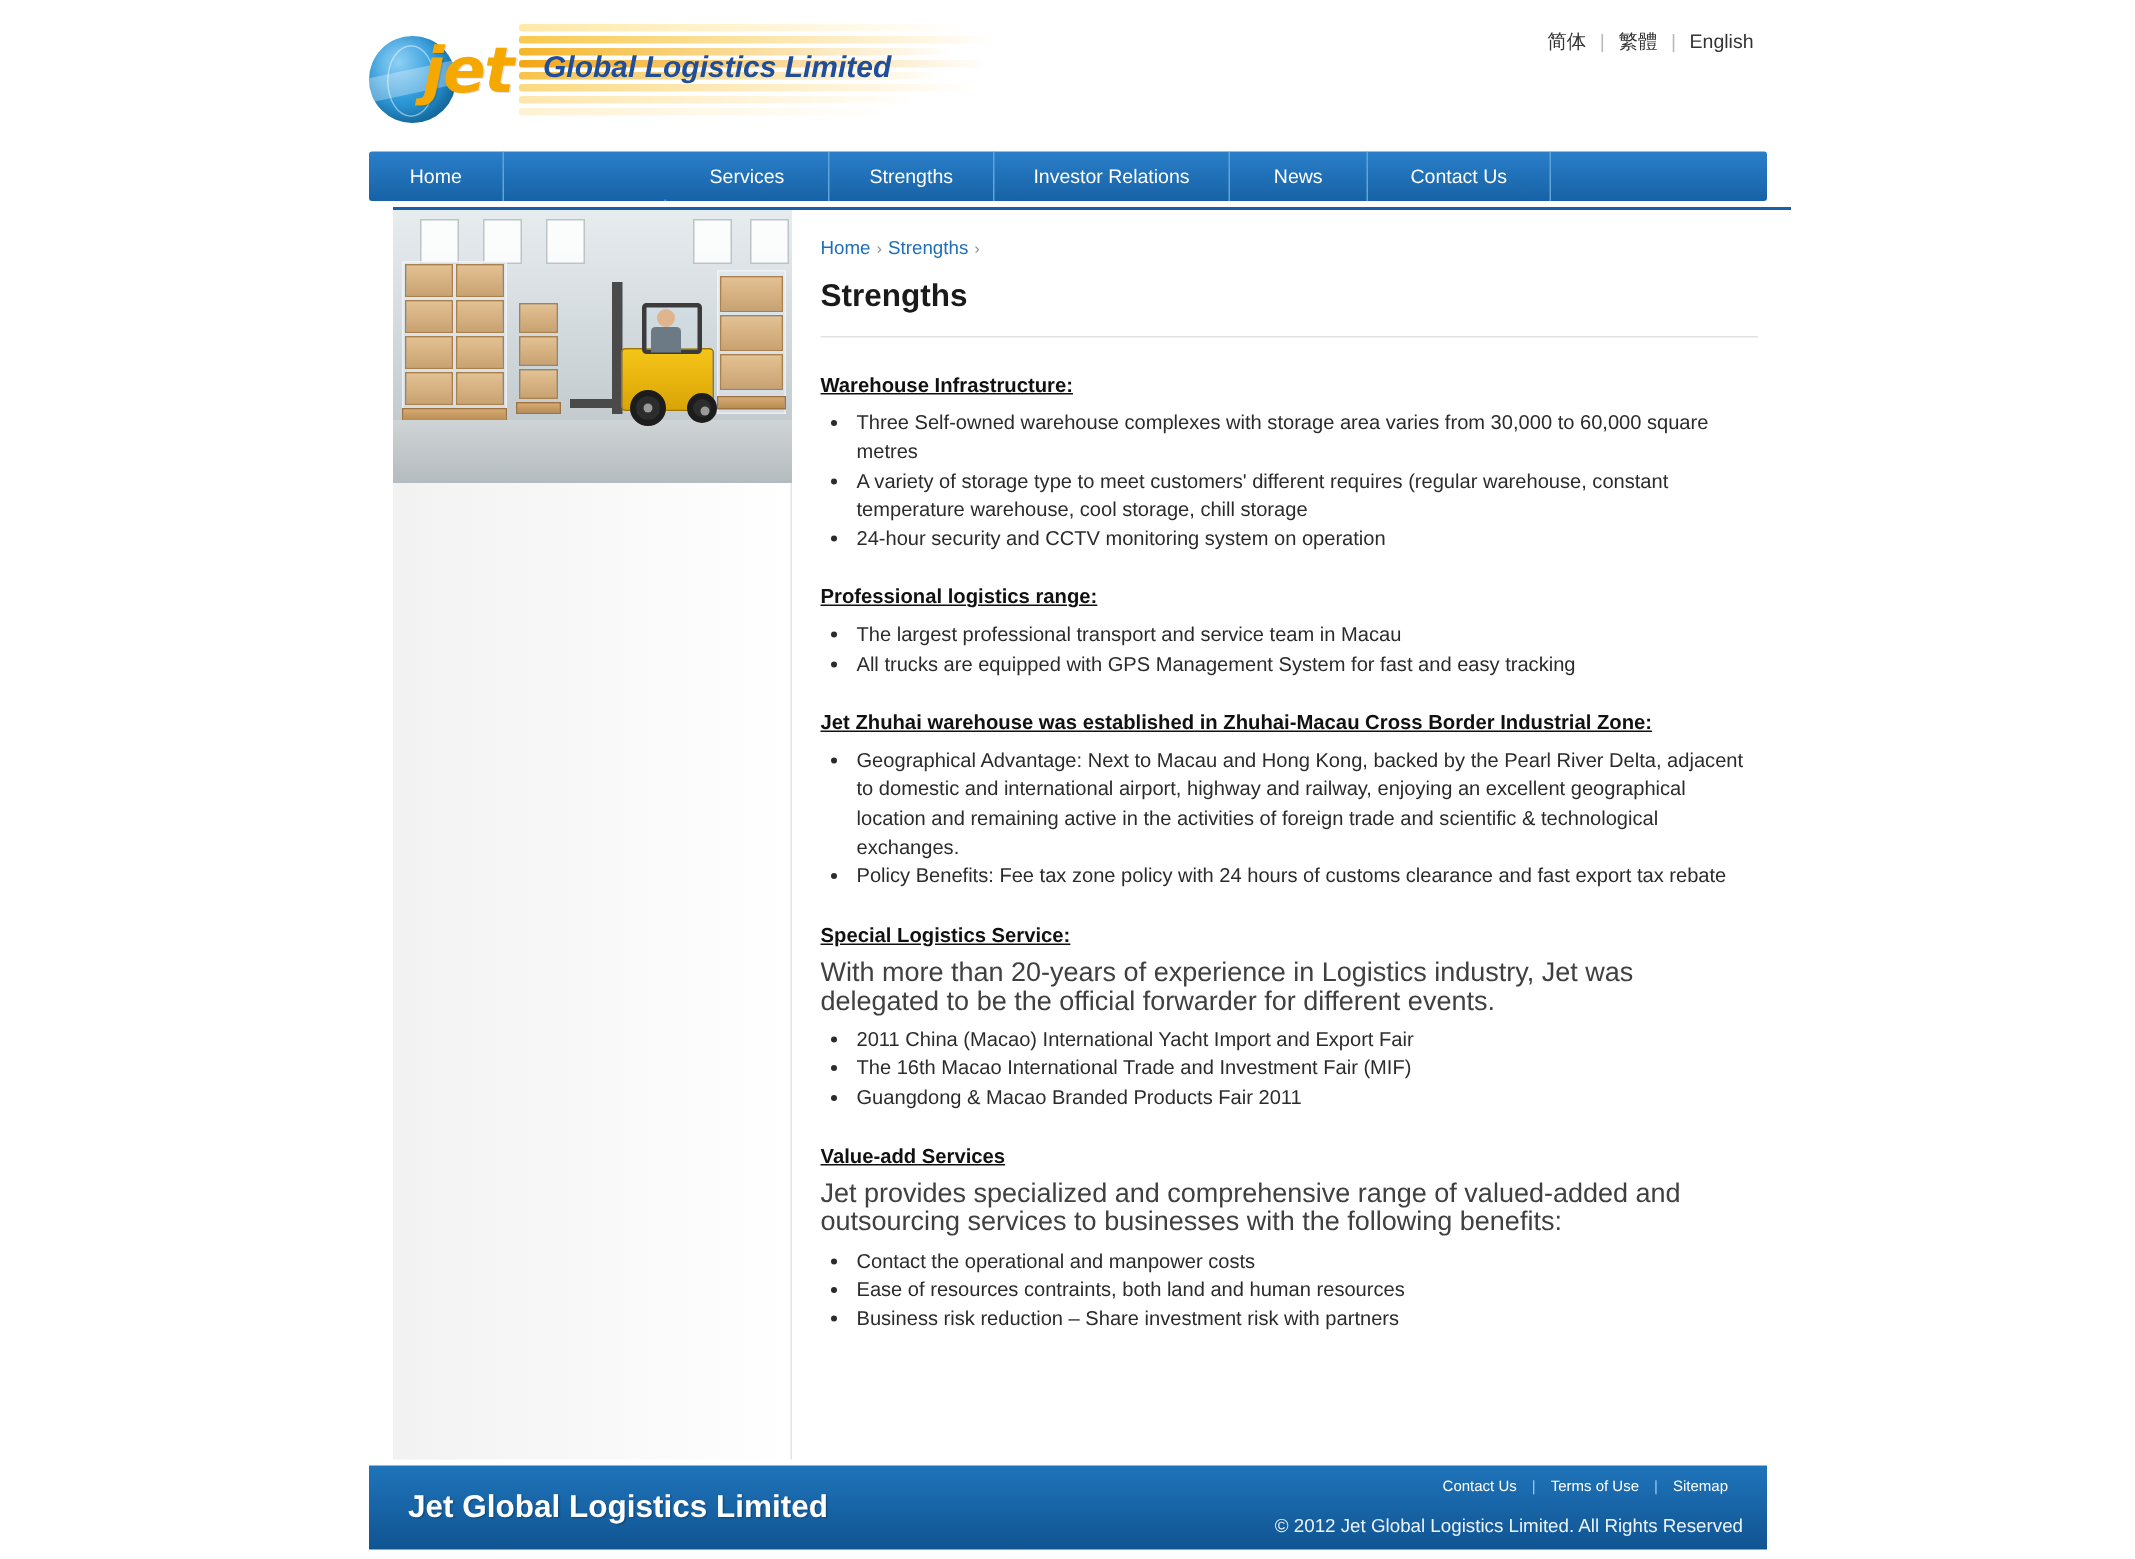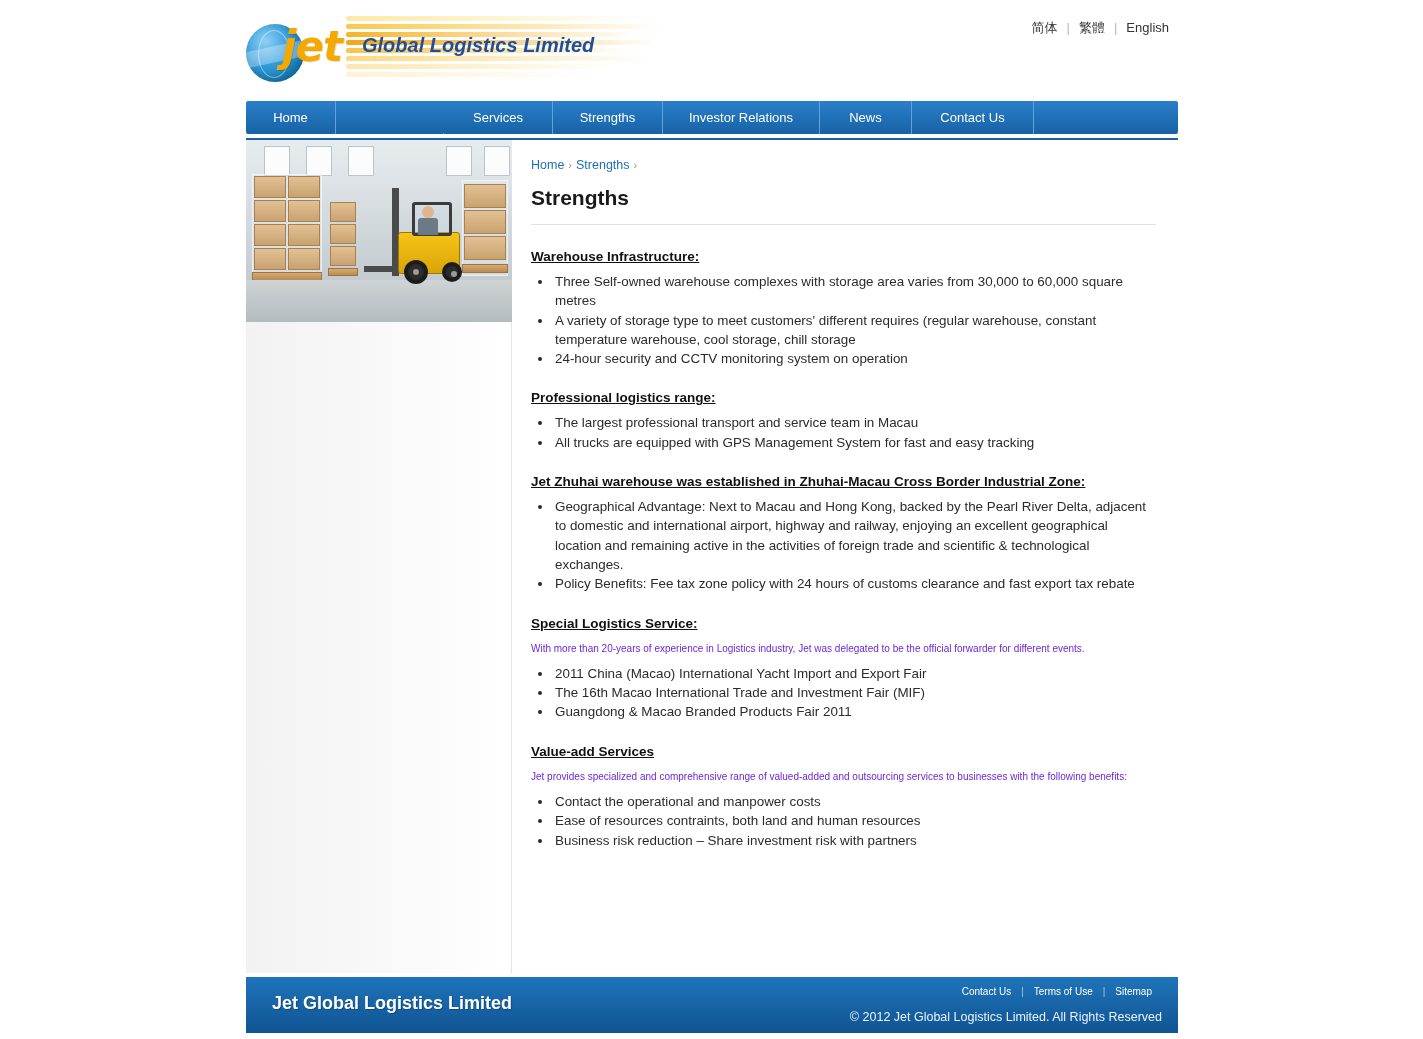--- a/index.html
+++ b/index.html
@@ -138,21 +138,21 @@
     height: 33px;
     border-right: 1px solid #5fa4d8;
     text-decoration: none;
     padding: 0 14px;
   }
   .nav-item:last-child { border-right: none; }
 
   
   .shell {
     position: absolute;
-    left: 246px;
+    left: 262px;
     top: 138px;
     width: 932px;
     height: 835px;
     background: #ffffff;
     border-top: 2px solid #1762a6;
   }
   .left-col {
     position: absolute;
     left: 0; top: 0;
     width: 266px;
@@ -298,41 +298,41 @@
     list-style: disc;
   }
   ul.bullets li {
     font-size: 13.4px;
     color: #2b2b2b;
     line-height: 19.3px;
     margin-bottom: 0;
     padding-left: 2px;
   }
   p.para {
-    font-size: 10px;
-    color: #6d28d9;
+    font-size: 18px;
+    color: #404040;
     line-height: 19.3px;
     margin: 8px 0 0 0;
   }
 
   
   .footer {
     position: absolute;
     left: 246px;
     top: 977px;
     width: 932px;
     height: 56px;
     background: linear-gradient(#1f74ba, #105492);
     color: #ffffff;
   }
   .footer-brand {
     position: absolute;
     left: 26px;
     top: 16px;
-    font-size: 18px;
+    font-size: 21px;
     font-weight: bold;
     color: #ffffff;
     text-shadow: 1px 1px 1px rgba(0,0,0,.25);
   }
   .footer-links {
     position: absolute;
     right: 16px;
     top: 9px;
     font-size: 10px;
   }

